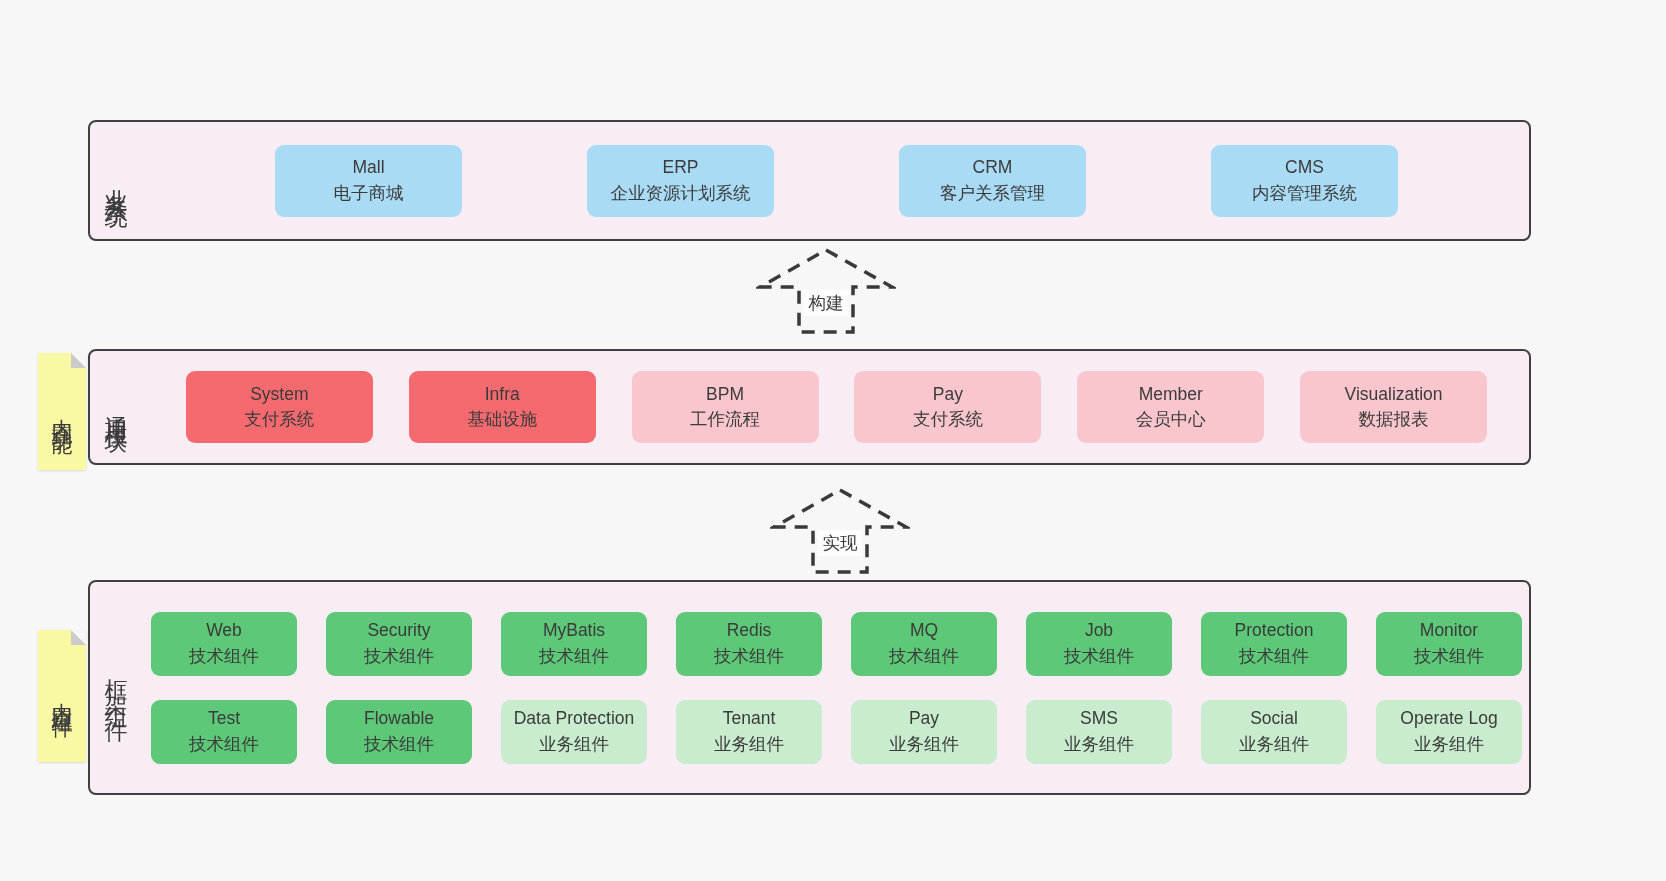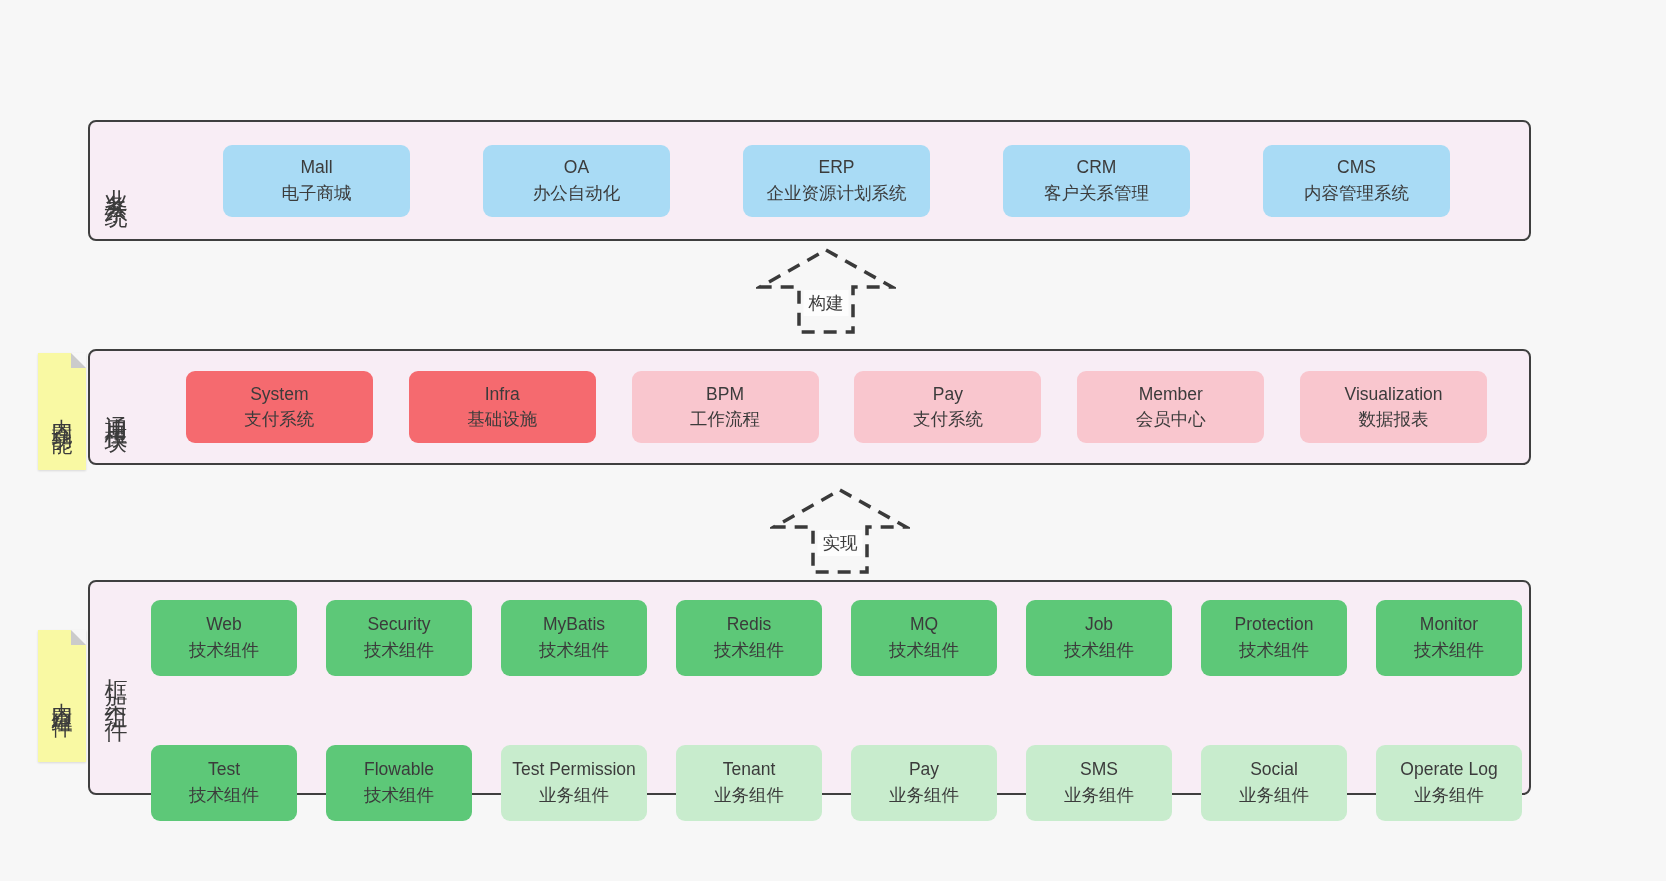--- a/index.html
+++ b/index.html
@@ -31,21 +31,21 @@
     flex:1; display:grid; grid-template-columns:repeat(8,146px);
     gap:24px 28px; align-content:center; justify-content:space-evenly;
     padding:0 6px;
   }
   .box {
     border-radius:9px; display:flex; flex-direction:column;
     align-items:center; justify-content:center; text-align:center;
     font-size:17.5px; line-height:1.45; padding:2px 6px; box-sizing:border-box;
   }
   .b6 { width:187px; height:72px; }
-  .b8 { width:146px; height:76px;margin-top:45px; }
+  .b8 { width:146px; height:64px; }
   .blue       { background:#a9dbf5; }
   .red        { background:#f56a6f; }
   .pink       { background:#f9c6ce; }
   .green      { background:#5dc878; }
   .lightgreen { background:#c8eccd; }
   .arrow { position:absolute; width:140px; height:90px; }
   .arrow-1 { left:756px; top:246px; }
   .arrow-2 { left:770px; top:486px; }
   .arrow svg { position:absolute; left:0; top:0; }
   .arrow-label {
@@ -83,24 +83,20 @@
   </div>
 
   <section class="panel panel-1">
     <div class="panel-label">业务系统</div>
     <div class="row6">
       <div class="box b6 blue">
         <div>Mall</div>
         <div>电子商城</div>
       </div>
       <div class="box b6 blue">
-        <div>OA</div>
-        <div>办公自动化</div>
-      </div>
-      <div class="box b6 blue">
         <div>ERP</div>
         <div>企业资源计划系统</div>
       </div>
       <div class="box b6 blue">
         <div>CRM</div>
         <div>客户关系管理</div>
       </div>
       <div class="box b6 blue">
         <div>CMS</div>
         <div>内容管理系统</div>
@@ -189,21 +185,21 @@
       </div>
       <div class="box b8 green">
         <div>Test</div>
         <div>技术组件</div>
       </div>
       <div class="box b8 green">
         <div>Flowable</div>
         <div>技术组件</div>
       </div>
       <div class="box b8 lightgreen">
-        <div>Test Permission</div>
+        <div>Data Protection</div>
         <div>业务组件</div>
       </div>
       <div class="box b8 lightgreen">
         <div>Tenant</div>
         <div>业务组件</div>
       </div>
       <div class="box b8 lightgreen">
         <div>Pay</div>
         <div>业务组件</div>
       </div>

